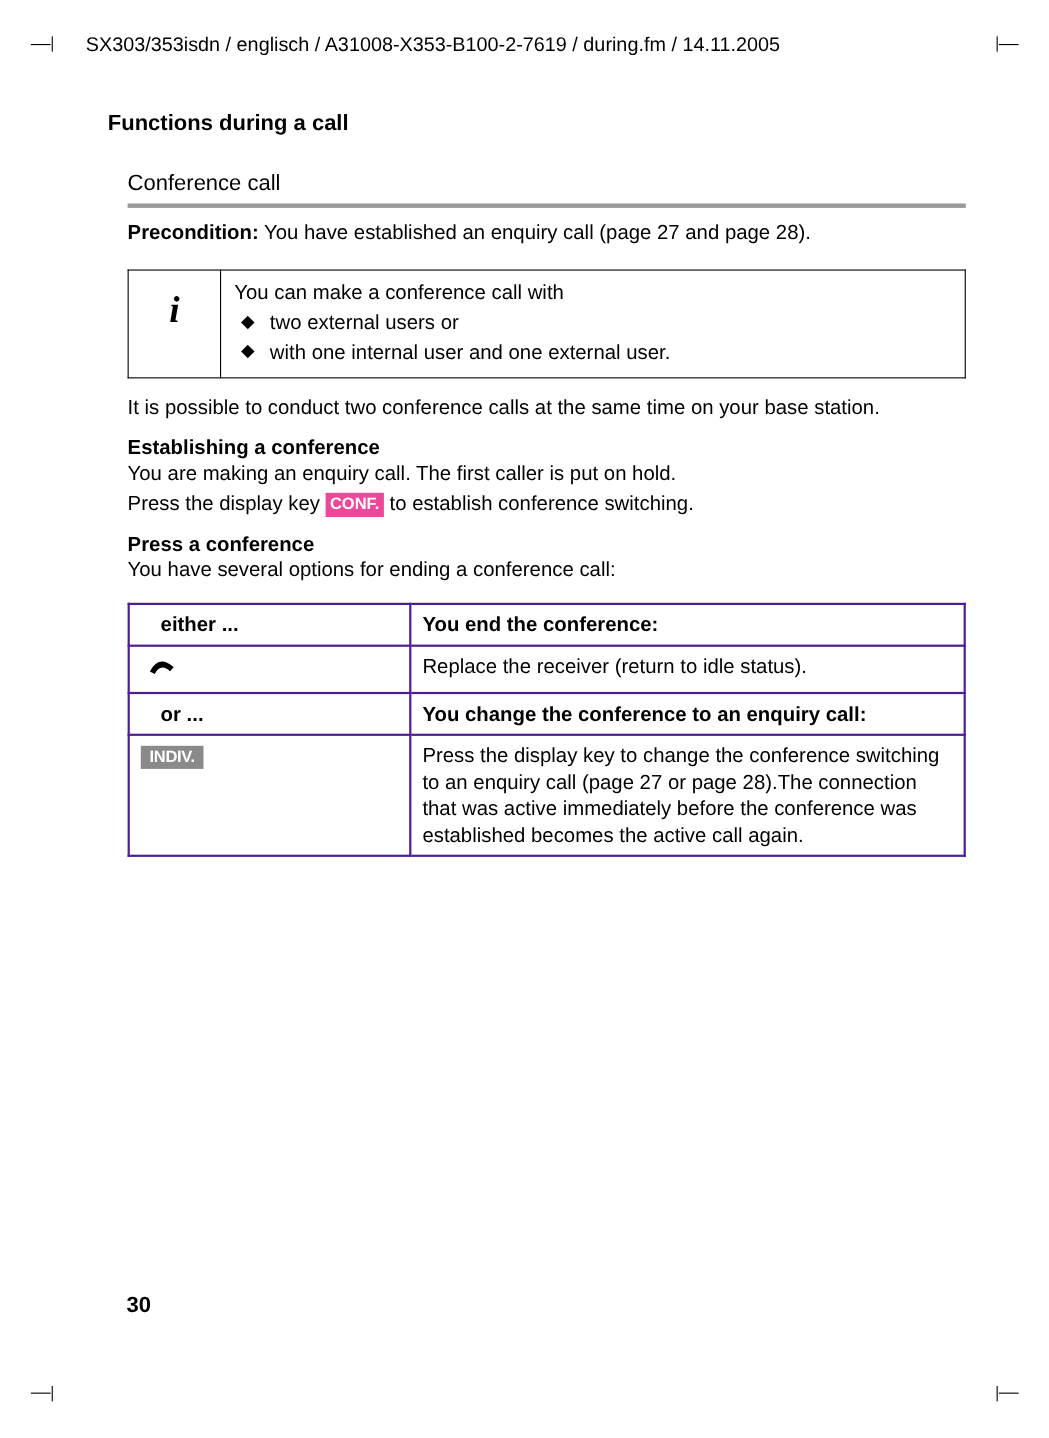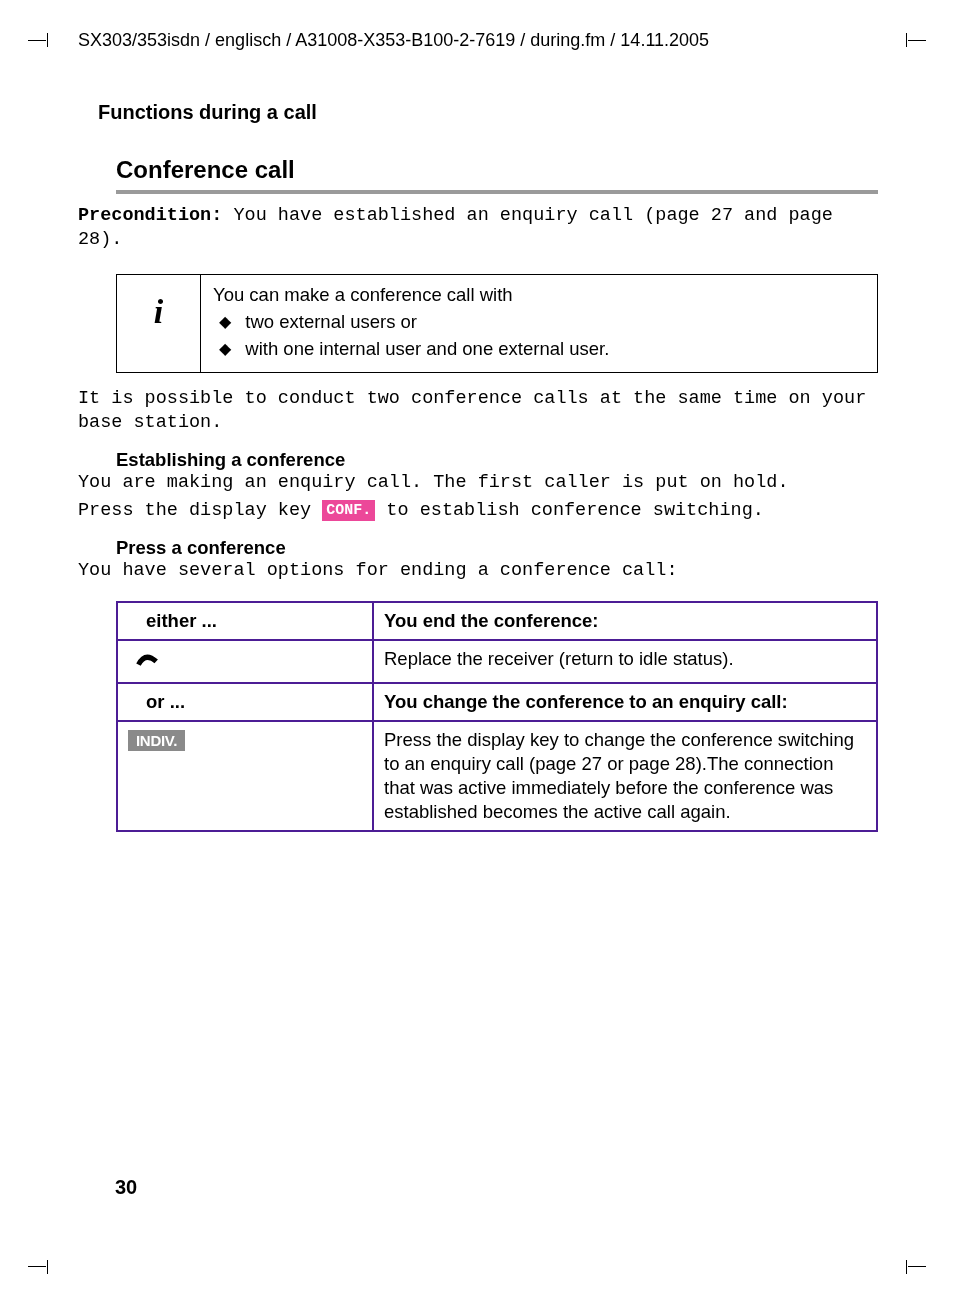--- a/index.html
+++ b/index.html
@@ -9,23 +9,23 @@
     .cm-tr-h { top: 40px; right: 28px; width: 18px; height: 1px; }
     .cm-bl-h { bottom: 40px; left: 28px; width: 18px; height: 1px; }
     .cm-br-h { bottom: 40px; right: 28px; width: 18px; height: 1px; }
     .cm-tl2 { top:33px; left:47px; width:1px; height:14px;}
     .cm-tr2 { top:33px; right:47px; width:1px; height:14px;}
     .cm-bl2 { bottom:33px; left:47px; width:1px; height:14px;}
     .cm-br2 { bottom:33px; right:47px; width:1px; height:14px;}
     .page { position: absolute; top: 28px; left: 78px; width: 800px; }
     .header-path { font-size: 18px; margin-bottom: 50px; padding-top: 2px;}
     .section-title { font-size: 20px; font-weight: bold; margin-bottom: 32px; padding-left: 20px;}
-    .subsection-title { font-size: 24px; font-weight: bold; margin-bottom: 6px; padding-left: 38px;}
+    .subsection-title { font-size: 20px; font-weight: normal; margin-bottom: 6px; padding-left: 38px;}
     .thick-rule { height: 4px; background: #9a9a9a; margin-left: 38px; margin-bottom: 10px;}
-    .para { font-size: 18.5px; line-height: 1.3; margin-bottom: 4px; font-family: Liberation Mono, monospace;}
+    .para { font-size: 18.5px; line-height: 1.3; margin-left: 38px; margin-bottom: 4px;}
     .bold { font-weight: bold; }
     .info-table { margin-left: 38px; margin-top: 22px; margin-bottom: 14px; border-collapse: collapse; width: 762px;}
     .info-table td { border: 1px solid #000; vertical-align: top; }
     .info-icon-cell { width: 84px; text-align: center; font-family: Georgia, 'Times New Roman', serif; font-style: italic; font-weight: bold; font-size: 34px; padding-top: 18px;}
     .info-text-cell { padding: 8px 14px 10px 12px; font-size: 18.5px; line-height: 1.35;}
     .bullet-row { display: flex; align-items: flex-start; margin-top: 2px;}
     .diamond { font-size: 16px; margin: 0 14px 0 6px; line-height: 1.5;}
     .sub-heading { font-size: 18.5px; font-weight: bold; margin-left: 38px; margin-top: 14px;}
     .conf-badge { display: inline-block; background: #ec4899; color: #fff; font-weight: bold; font-size: 15px; padding: 1px 4px; vertical-align: middle;}
     .options-table { margin-left: 38px; margin-top: 18px; border-collapse: collapse; width: 762px;}

